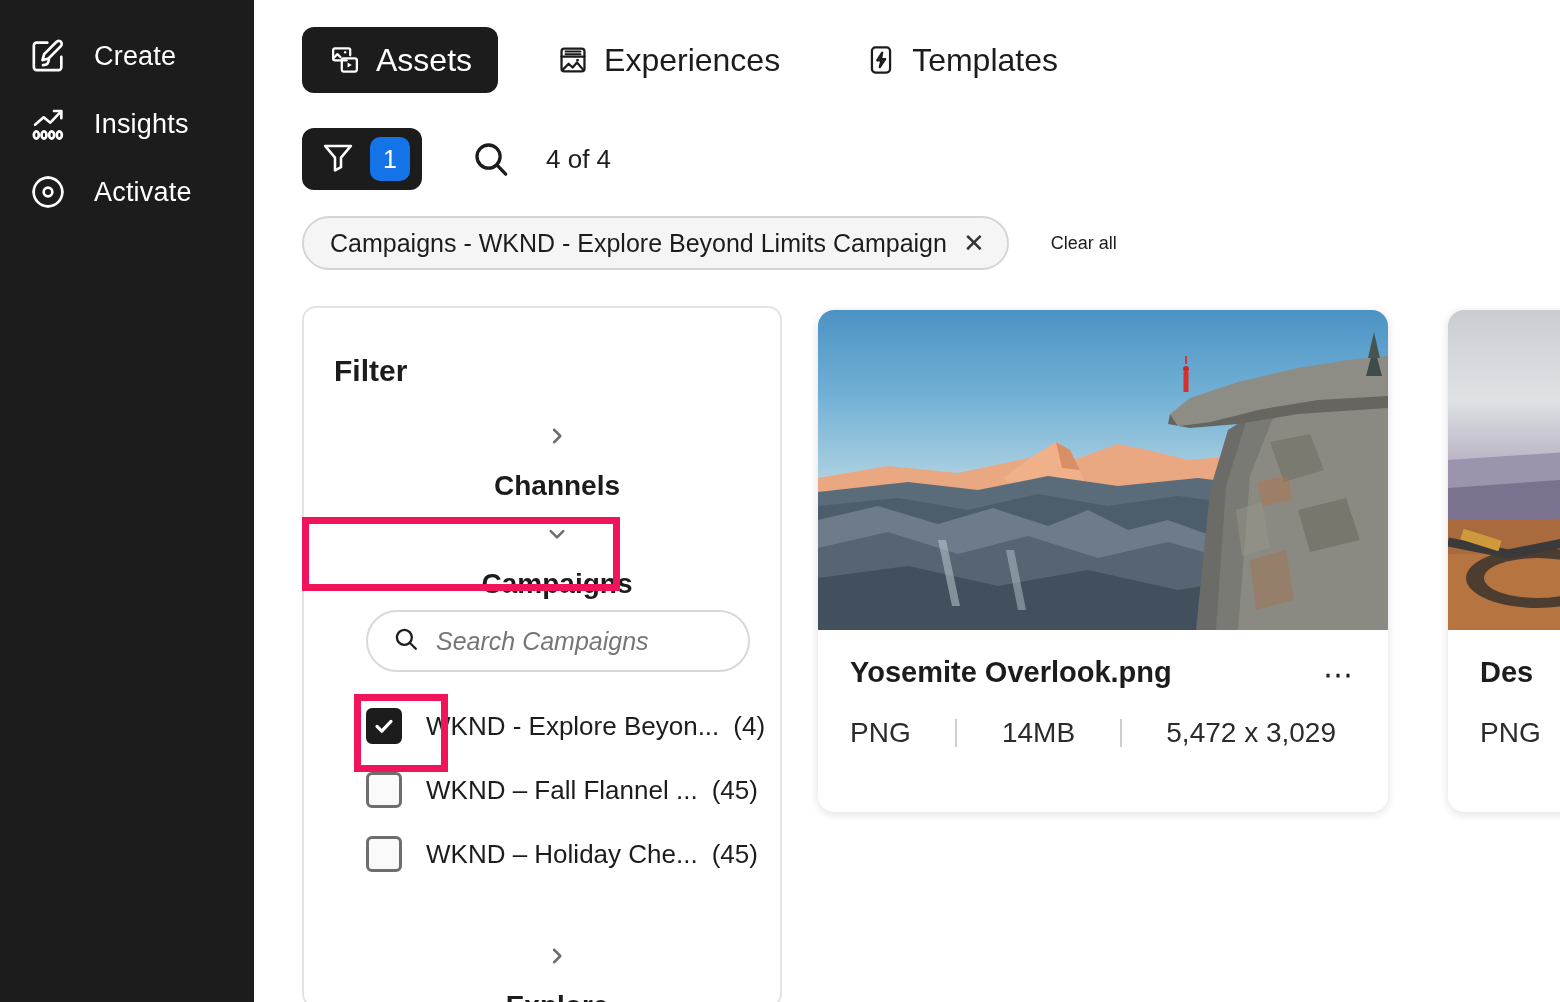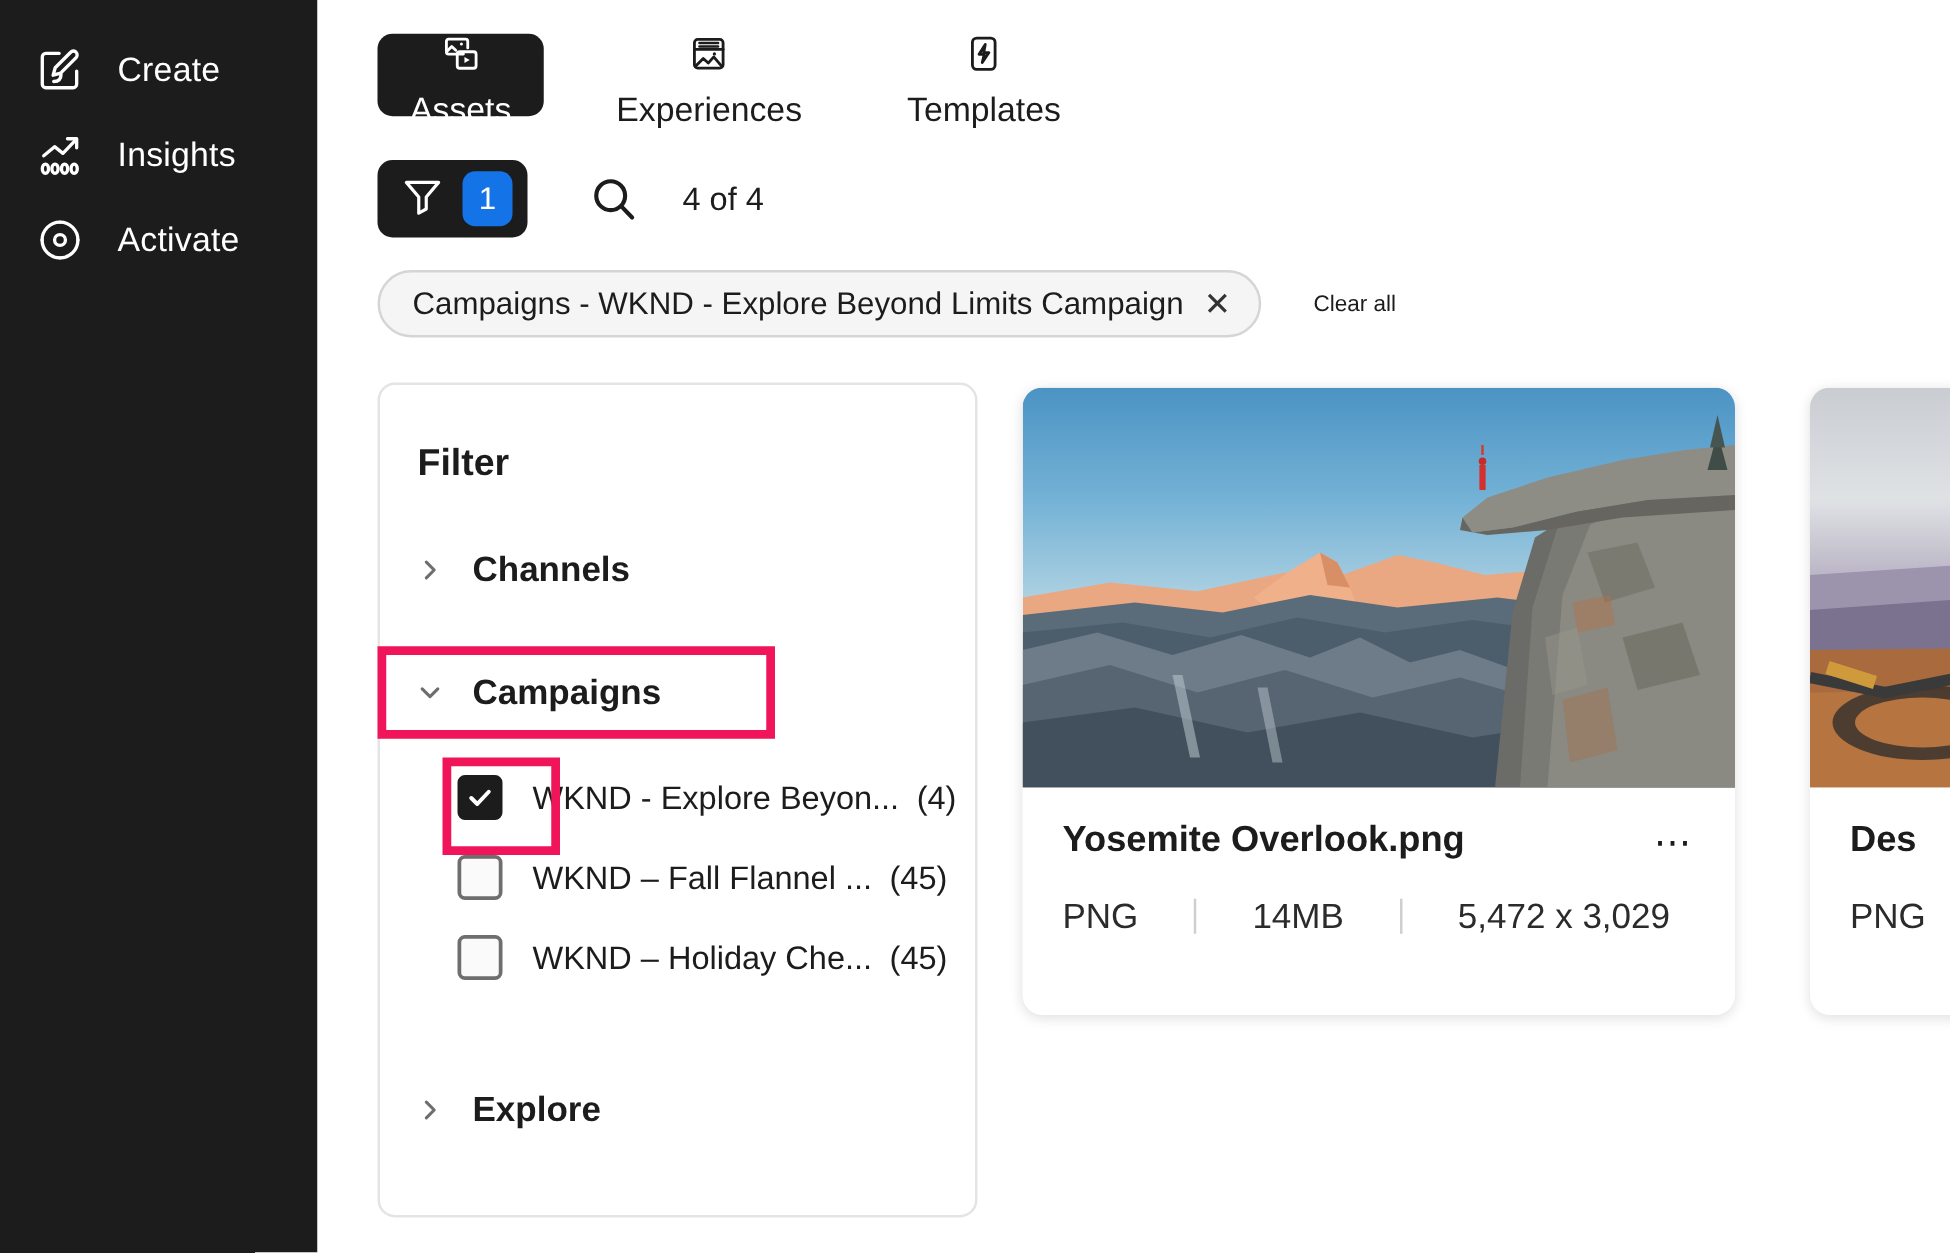--- a/index.html
+++ b/index.html
@@ -48,22 +48,21 @@
   }
 
   
   .tabbar { display: flex; align-items: center; padding: 27px 0 0 48px; gap: 0; }
   .tab {
     display: flex; align-items: center; gap: 14px;
     height: 66px; padding: 0 26px;
     border-radius: 12px;
     cursor: pointer;
     color: #1c1c1c;
-    font-size: 27px;
-    flex-direction: column;
+    font-size: 32px;
   }
   .tab.active { background: #1c1c1c; color: #ffffff; }
   .tab .tab-icon { display: flex; align-items: center; justify-content: center; width: 34px; height: 34px; }
   .tab-gap { width: 32px; }
 
   
   .filterrow { display: flex; align-items: center; padding: 35px 0 0 48px; }
   .filter-btn {
     display: flex; align-items: center;
     background: #1c1c1c;
@@ -103,21 +102,21 @@
     border: 2px solid #e4e4e4;
     border-radius: 14px;
     background: #fff;
     min-height: 668px;
     padding: 28px 0 0 0;
   }
   .panel-title { font-size: 30px; font-weight: bold; color: #1c1c1c; padding: 18px 0 0 30px; }
   .facet-row {
     display: flex; align-items: center; gap: 24px;
     padding: 0 0 0 30px; height: 60px;
-    margin-top: 38px; cursor: pointer;
+    margin-top: 38px; cursor: pointer; flex-direction: column;
   }
   .facet-row.highlight-box { position: relative; }
   .facet-row.highlight-box::after {
     content: ""; position: absolute;
     left: -2px; top: -7px; right: 160px; bottom: -7px;
     border: 7px solid #f0145a;
     pointer-events: none;
   }
   .facet-label { font-size: 28px; font-weight: bold; color: #1c1c1c; }
   .chev { width: 20px; height: 20px; display:block; }
@@ -320,20 +319,31 @@
 
         <div class="facet-row highlight-box">
           <span class="chev">
             <svg width="20" height="20" viewBox="0 0 24 24" fill="none" stroke="#6e6e6e" stroke-width="3" stroke-linecap="round" stroke-linejoin="round">
               <path d="M4.5 8.5 12 16l7.5-7.5"></path>
             </svg>
           </span>
           <span class="facet-label">Campaigns</span>
         </div>
 
+        <div class="campaign-search-wrap">
+          <div class="campaign-search">
+            <span>
+              <svg width="28" height="28" viewBox="0 0 24 24" fill="none" stroke="#1c1c1c" stroke-width="2" stroke-linecap="round">
+                <circle cx="10.6" cy="10.6" r="6.4"></circle>
+                <path d="M15.4 15.4 20.4 20.4"></path>
+              </svg>
+            </span>
+            <input type="text" placeholder="Search Campaigns" style="">
+          </div>
+        </div>
 
         <div class="cb-list">
 
           <div class="cb-row highlight-cb">
             <span class="cb checked">
               <svg width="24" height="24" viewBox="0 0 24 24" fill="none" stroke="#ffffff" stroke-width="3.2" stroke-linecap="round" stroke-linejoin="round">
                 <path d="M5 12.4 9.8 17.2 19 7.4"></path>
               </svg>
             </span>
             <span class="cb-label">WKND - Explore Beyon...</span>

